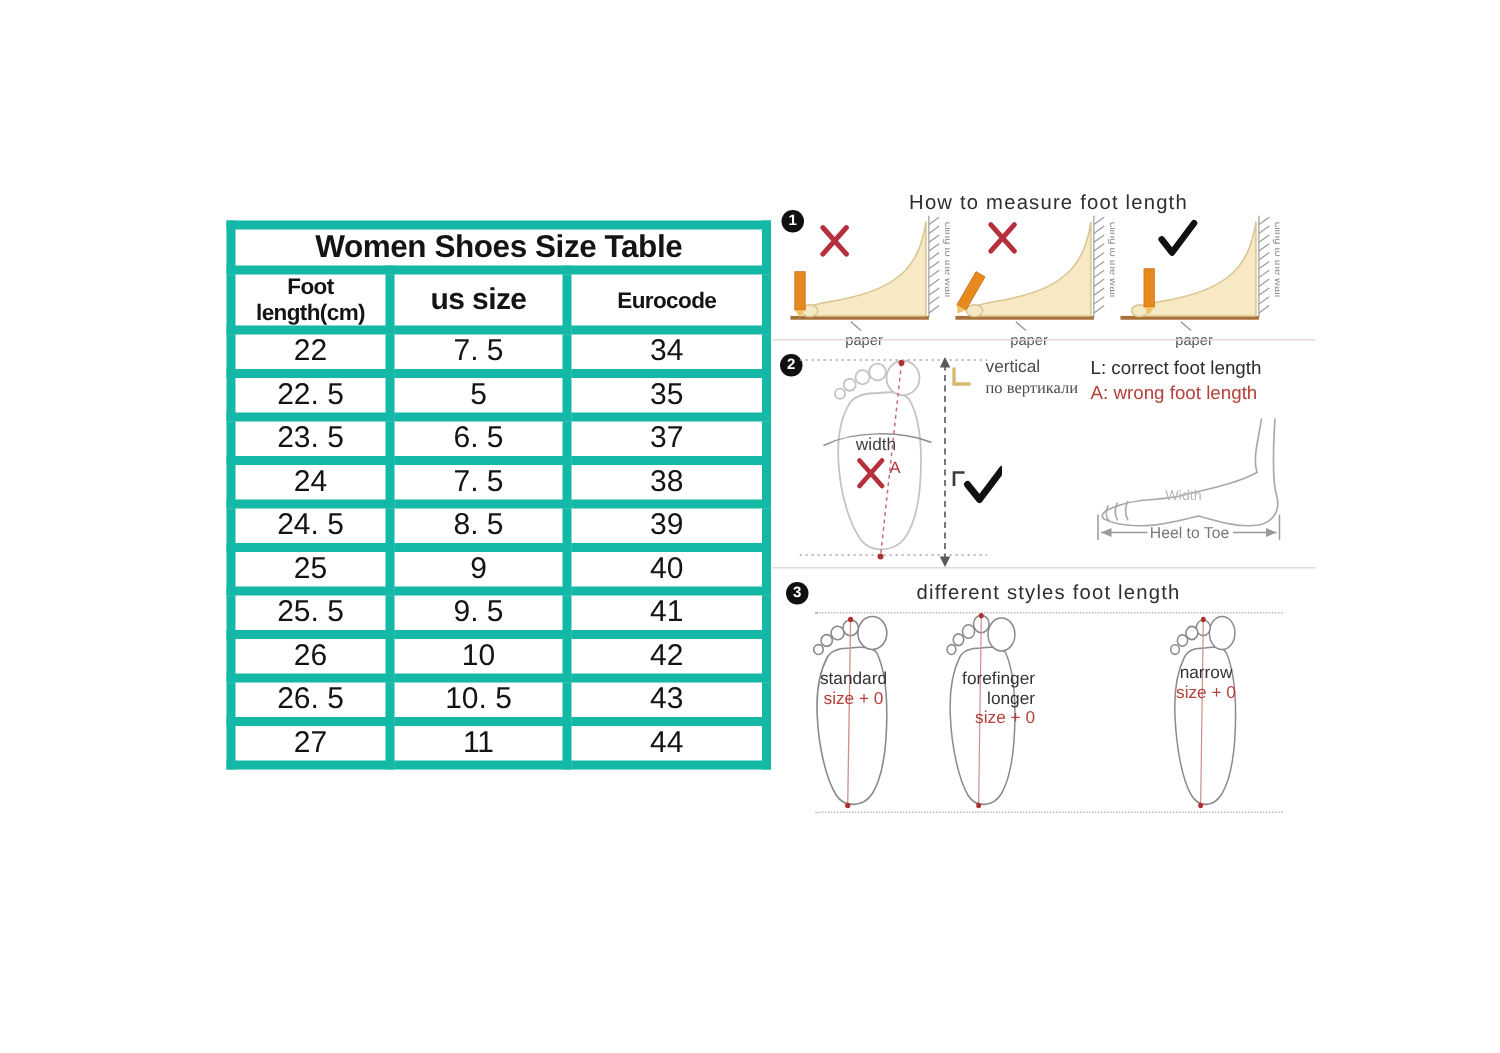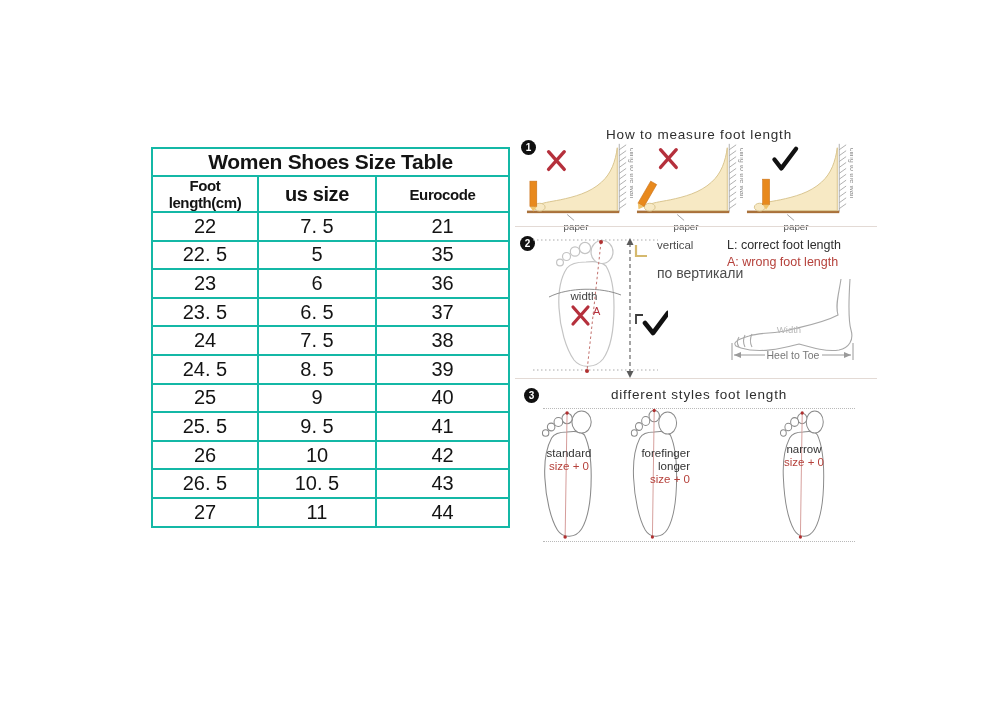--- a/index.html
+++ b/index.html
@@ -2,21 +2,21 @@
 <html><head>
 <meta charset="utf-8">
 <style>
   * { margin:0; padding:0; box-sizing:border-box; }
   body { font-family:"Liberation Sans", sans-serif; background:#fff; }
   .screen { position:relative; width:1000px; height:702px; background:#ffffff; overflow:hidden; }
 
   
   .size-table-wrap { position:absolute; left:151px; top:147px; }
   table.size-table { border-collapse:collapse; table-layout:fixed; width:357px; }
-  table.size-table td, table.size-table th { border:2px solid #14b8a6; text-align:center; vertical-align:middle; color:#141414; }
+  table.size-table td, table.size-table th { border:6px solid #14b8a6; text-align:center; vertical-align:middle; color:#141414; }
   .tbl-title { height:28px; font-size:21px; font-weight:bold; letter-spacing:-0.3px; }
   tr.hdr th { height:31px; font-weight:bold; letter-spacing:-0.4px; }
   tr.hdr th:nth-child(1) { font-size:15px; }
   tr.hdr th:nth-child(2) { font-size:20px; }
   tr.hdr th:nth-child(3) { font-size:15px; }
   tr.data td { height:28.6px; font-size:20px; }
 
   
   .guide { position:absolute; left:515px; top:125px; width:368px; height:440px; }
   .guide-title { position:absolute; left:0; top:2px; width:368px; text-align:center;
@@ -27,21 +27,21 @@
   .badge2 { left:5px;  top:111px; }
   .badge3 { left:9px;  top:263px; }
   .sep { position:absolute; left:0; width:362px; border-top:1px solid #e3dad5; }
   .sep1 { top:101px; } .sep2 { top:253px; }
 
   .ill { position:absolute; top:16px; width:108px; height:96px; }
   .ill1 { left:10px; } .ill2 { left:120px; } .ill3 { left:230px; }
 
   .step2-topdown { position:absolute; left:18px; top:110px; }
   .lbl-vertical    { position:absolute; left:142px; top:114px; font-size:11.5px; color:#4c4c4c; }
-  .lbl-vertical-ru { position:absolute; left:142px; top:140px; font-size:14px; color:#4c4c4c; }
+  .lbl-vertical-ru { position:absolute; left:142px; top:128px; font-size:11px; color:#4c4c4c;font-family:Liberation Serif, serif; }
   .legend-correct { position:absolute; left:212px; top:113px; font-size:12.5px; color:#2d2d2d; }
   .legend-wrong   { position:absolute; left:212px; top:130px; font-size:12.5px; color:#b5403a; }
   .side-foot { position:absolute; left:210px; top:152px; }
 
   .step3-title { position:absolute; left:44px; top:262px; width:280px; text-align:center;
                  font-size:13.5px; color:#2e2e2e; letter-spacing:0.8px; }
   .dotline { position:absolute; left:28px; width:312px; border-top:1px dotted #b9b9b9; }
   .dl-top { top:283px; } .dl-bot { top:416px; }
   .foot3 { position:absolute; top:282px; height:134px; }
   .foot3 svg { display:block; width:100%; height:100%; }
@@ -99,31 +99,26 @@
         <td class="tbl-title" colspan="3">Women Shoes Size Table</td>
       </tr>
       <tr class="hdr">
         <th>Foot length(cm)</th>
         <th>us size</th>
         <th>Eurocode</th>
       </tr>
       <tr class="data">
             <td>22</td>
             <td>7. 5</td>
-            <td>21</td>
+            <td>34</td>
           </tr>
       <tr class="data">
             <td>22. 5</td>
             <td>5</td>
             <td>35</td>
-          </tr>
-      <tr class="data">
-            <td>23</td>
-            <td>6</td>
-            <td>36</td>
           </tr>
       <tr class="data">
             <td>23. 5</td>
             <td>6. 5</td>
             <td>37</td>
           </tr>
       <tr class="data">
             <td>24</td>
             <td>7. 5</td>
             <td>38</td>

